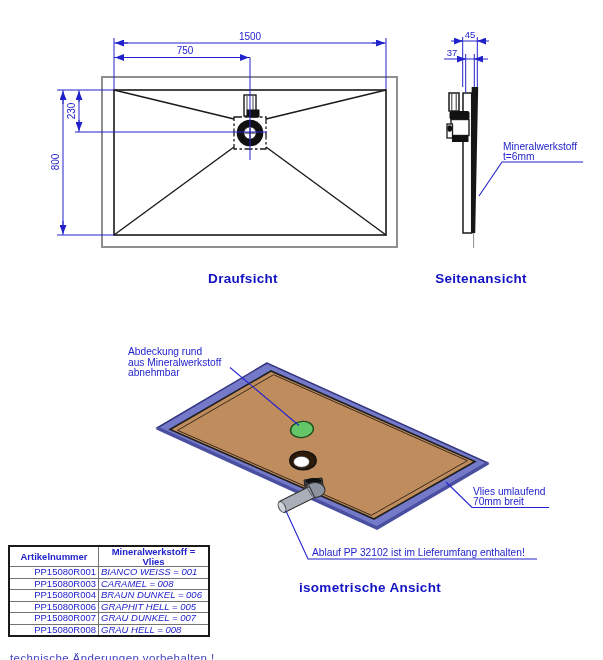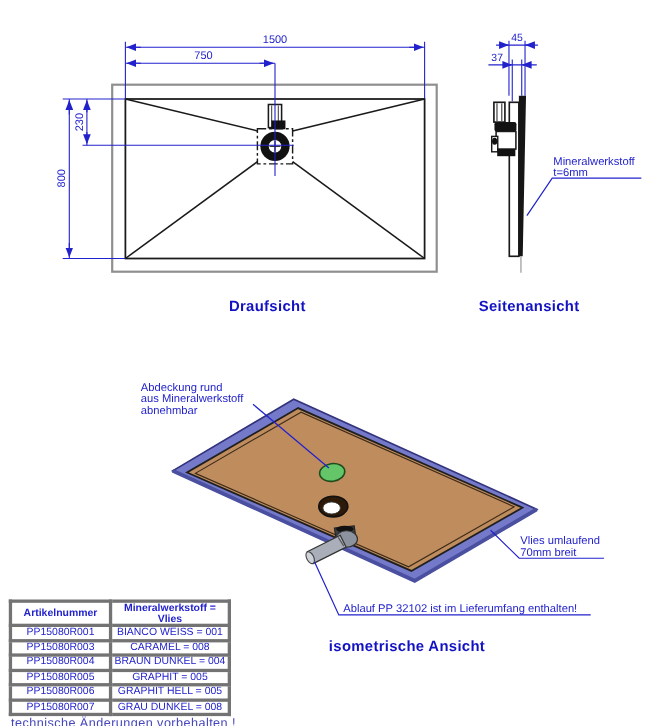--- a/index.html
+++ b/index.html
@@ -13,28 +13,28 @@
   .dim-side{fill:#2222cd;font-size:9.5px;}
   .heading{fill:#1212c3;font-size:13.5px;font-weight:bold;letter-spacing:.3px;}
   .note{fill:#2323cd;font-size:10.2px;}
   
   .color-table{
     position:absolute;left:8px;top:545px;width:202px;
     border-collapse:collapse;table-layout:fixed;
     font-size:9.5px;color:#2222cc;background:#fff;
   }
   .color-table th,.color-table td{
-    border:3px solid #737373;padding:0 2px;line-height:10.5px;
+    border:1px solid #737373;padding:0 2px;line-height:10.5px;
     white-space:nowrap;overflow:hidden;
   }
   .color-table th{font-weight:bold;height:17px;text-align:center;line-height:9.5px;}
   .color-table td{height:9.6px;}
   .color-table{border:2px solid #1a1a1a;}
-  .color-table td.c1{text-align:center;width:84px;}
-  .color-table td.c2{text-align:center;}
+  .color-table td.c1{text-align:right;width:84px;}
+  .color-table td.c2{text-align:left;font-style:italic;}
   .footer-note{
     position:absolute;left:10px;top:652px;width:300px;
     color:#4545bd;font-size:11.5px;letter-spacing:.4px;white-space:nowrap;
   }
 </style>
 </head>
 <body>
 
 <svg width="603" height="660" viewBox="0 0 603 660">
   <defs>
@@ -202,30 +202,30 @@
       <tr>
         <td class="c1">PP15080R001</td>
         <td class="c2">BIANCO WEISS = 001</td>
       </tr>
       <tr>
         <td class="c1">PP15080R003</td>
         <td class="c2">CARAMEL = 008</td>
       </tr>
       <tr>
         <td class="c1">PP15080R004</td>
-        <td class="c2">BRAUN DUNKEL = 004</td>
-      </tr>
-      <tr>
-        <td class="c1">PP15080R005</td>
-        <td class="c2">GRAPHIT = 005</td>
+        <td class="c2">BRAUN DUNKEL = 006</td>
       </tr>
       <tr>
         <td class="c1">PP15080R006</td>
         <td class="c2">GRAPHIT HELL = 005</td>
       </tr>
       <tr>
         <td class="c1">PP15080R007</td>
-        <td class="c2">GRAU DUNKEL = 008</td>
+        <td class="c2">GRAU DUNKEL = 007</td>
+      </tr>
+      <tr>
+        <td class="c1">PP15080R008</td>
+        <td class="c2">GRAU HELL = 008</td>
       </tr>
     </tbody>
 </table>
 
 <div class="footer-note">technische Änderungen vorbehalten !</div>
 
 </body></html>

